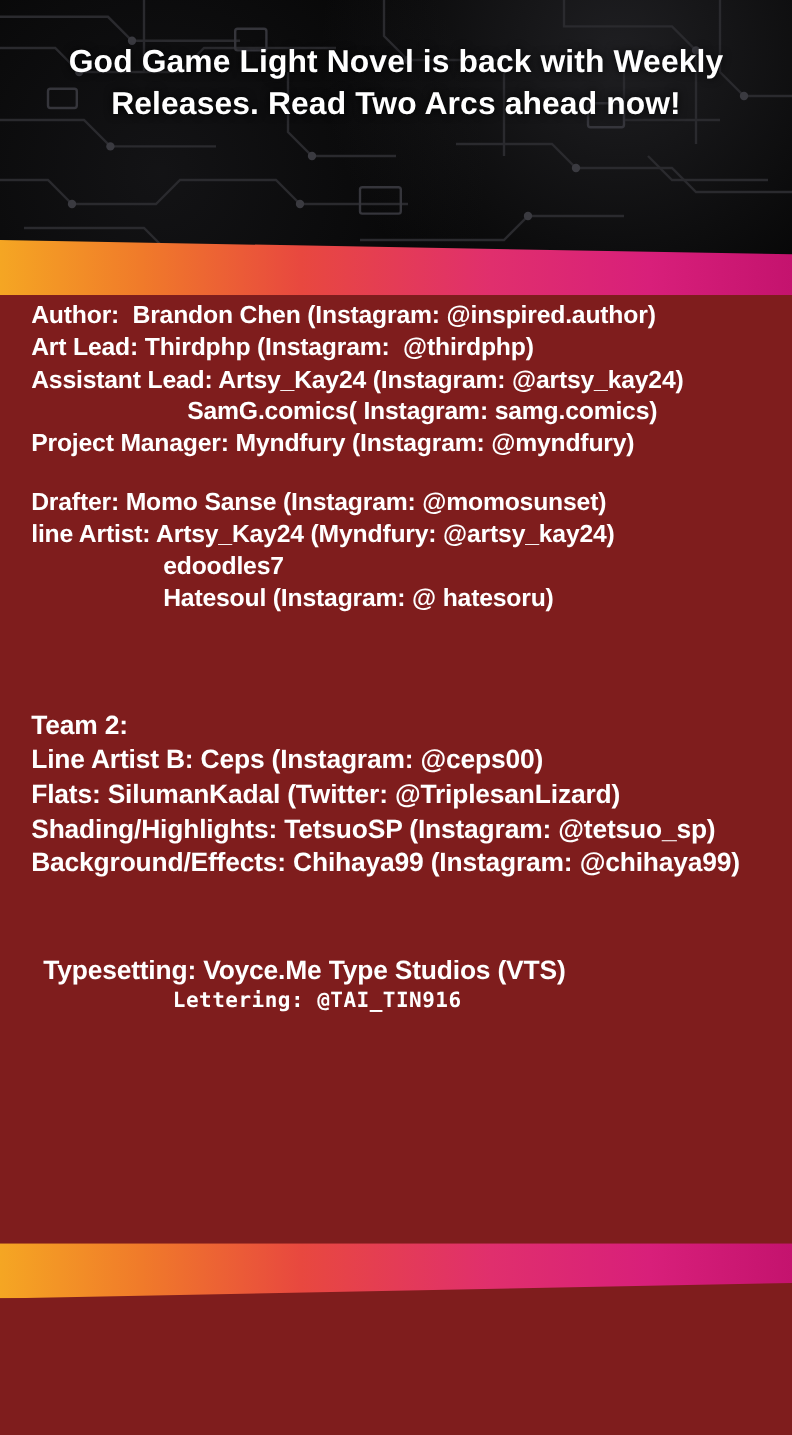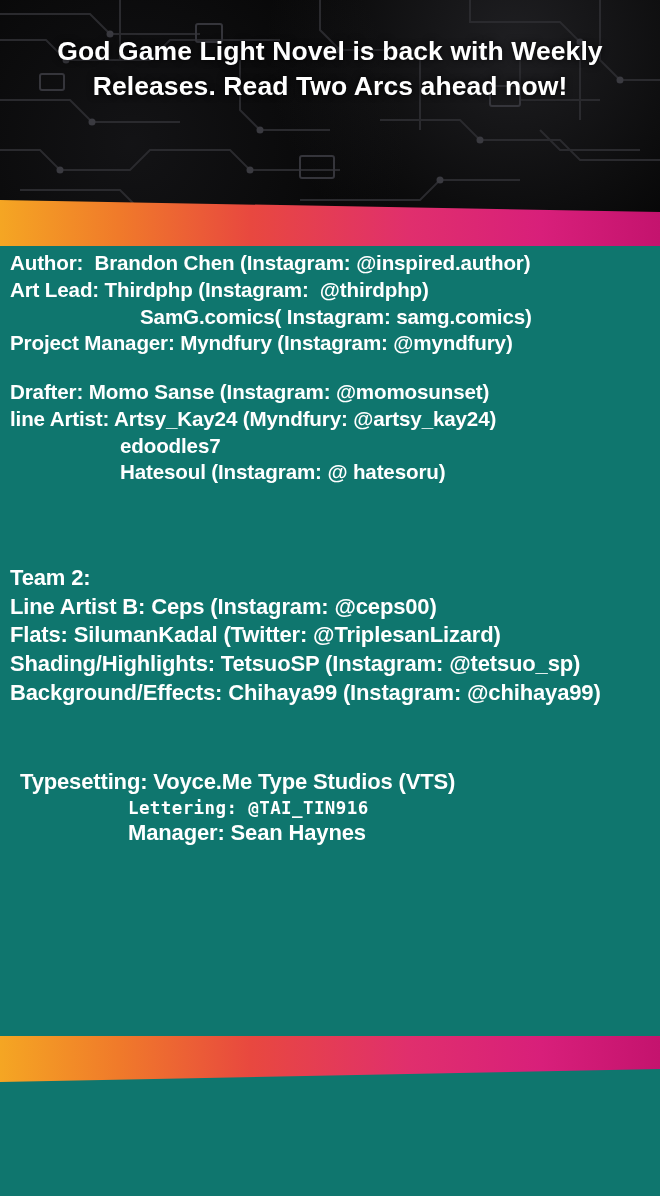--- a/index.html
+++ b/index.html
@@ -13,21 +13,21 @@
     overflow: hidden;
     font-family: "Liberation Sans", sans-serif;
     color: #ffffff;
     position: relative;
   }
 
   .page {
     position: relative;
     width: 660px;
     height: 1196px;
-    background: #0f766e;
+    background: #7f1d1d;
     overflow: hidden;
   }
 
   
   .circuit {
     position: absolute;
     left: 0;
     top: 0;
     width: 660px;
     height: 240px;
@@ -76,21 +76,21 @@
   }
   .band-bottom {
     top: 1036px;
     height: 46px;
     clip-path: polygon(0 0, 100% 0, 100% 72%, 0 100%);
   }
 
   
   .credits {
     position: absolute;
-    left: 0;
+    left: 16px;
     top: 250px;
     width: 606px;
     padding: 0 10px;
     box-sizing: border-box;
     color: #ffffff;
   }
   .line {
     font-size: 20.6px;
     font-weight: bold;
     line-height: 1.30;
@@ -160,20 +160,21 @@
   </div>
 
   <div class="headline">God Game Light Novel is back with Weekly Releases. Read Two Arcs ahead now!</div>
 
   <div class="band band-top"></div>
 
   <div class="credits">
 
     <div class="line">Author:  Brandon Chen (Instagram: @inspired.author)</div>
     <div class="line">Art Lead: Thirdphp (Instagram:  @thirdphp)</div>
+    <div class="line">Assistant Lead: Artsy_Kay24 (Instagram: @artsy_kay24)</div>
     <div class="line indent1">SamG.comics( Instagram: samg.comics)</div>
     <div class="line">Project Manager: Myndfury (Instagram: @myndfury)</div>
 
 
     <div class="gap-md"></div>
 
     <div class="line">Drafter: Momo Sanse (Instagram: @momosunset)</div>
     <div class="line">line Artist: Artsy_Kay24 (Myndfury: @artsy_kay24)</div>
     <div class="line indent3">edoodles7</div>
     <div class="line indent3">Hatesoul (Instagram: @ hatesoru)</div>
@@ -188,19 +189,18 @@
     <div class="line sm">Line Artist B: Ceps (Instagram: @ceps00)</div>
     <div class="line sm">Flats: SilumanKadal (Twitter: @TriplesanLizard)</div>
     <div class="line sm">Shading/Highlights: TetsuoSP (Instagram: @tetsuo_sp)</div>
     <div class="line sm">Background/Effects: Chihaya99 (Instagram: @chihaya99)</div>
 
     <div class="gap-md"></div>
 
     <div class="typeset-block">
       <div class="line sm" style="padding-left:10px;">Typesetting: Voyce.Me Type Studios (VTS)</div>
       <div class="line mono indent2">Lettering: @TAI_TIN916</div>
-      <div class="line sm indent2">Manager: Sean Haynes</div>
     </div>
   </div>
 
   <div class="band band-bottom"></div>
 
 </div>
 
 </body></html>

